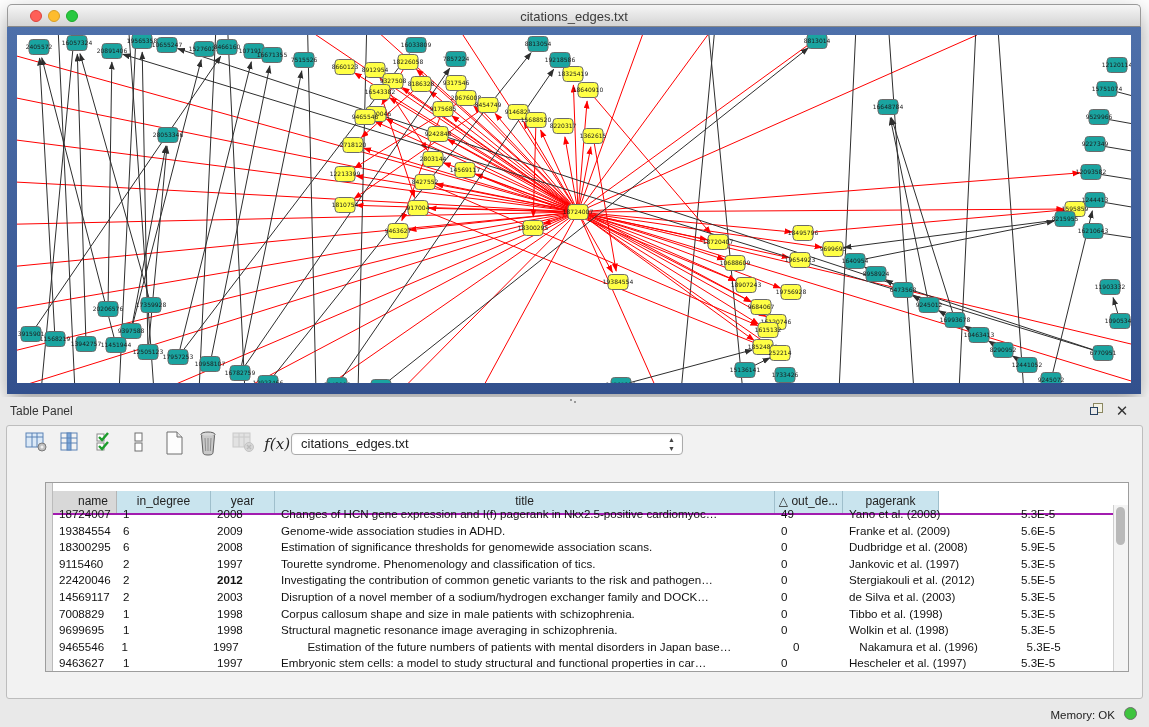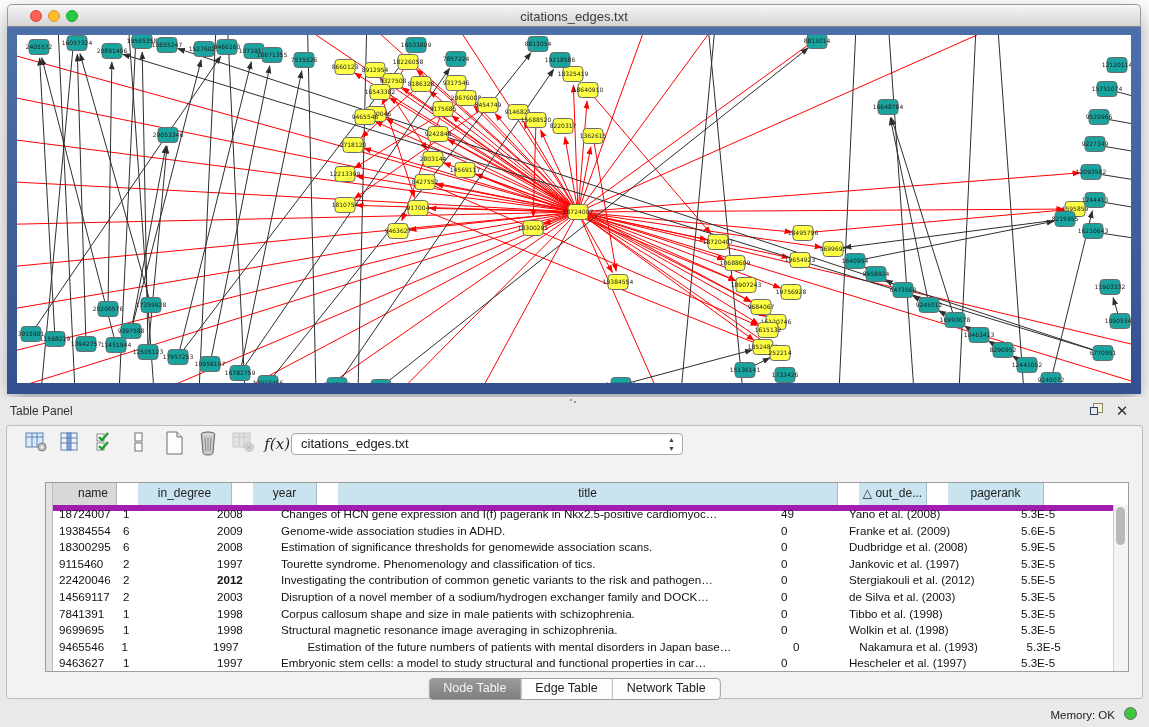--- a/index.html
+++ b/index.html
@@ -47,22 +47,22 @@
       color:#222;line-height:28px;}
   .dropdown{position:absolute;left:270px;top:3px;width:392px;height:22px;background:#fff;
       border:1px solid #ababab;border-radius:4px;box-sizing:border-box;
       font-size:13px;color:#222;line-height:20px;padding-left:9px;
       box-shadow:inset 0 1px 2px rgba(0,0,0,.08);}
   .dd-arrows{position:absolute;right:7px;top:1px;font-size:7px;color:#444;line-height:9px;text-align:center;}
   
   .table-wrap{position:absolute;left:38px;top:56px;width:1084px;height:190px;
       border:1px solid #9d9d9d;background:#fff;box-sizing:border-box;}
   .row-gutter{position:absolute;left:0;top:0;bottom:0;width:6px;background:#e2e2e2;border-right:1px solid #bbb;}
-  .thead{position:absolute;left:7px;top:0;right:14px;height:22px;display:flex;
-      border-bottom:6px solid #a21caf;gap:21px;}
+  .thead{position:absolute;left:7px;top:8px;right:14px;height:22px;display:flex;
+      border-bottom:2px solid #a21caf;}
   .th{box-sizing:border-box;border-right:1px solid #9fbfcc;background:#c9e4ee;
       font-size:12px;color:#222;text-align:center;line-height:21px;overflow:hidden;white-space:nowrap;}
   .th.gray{background:#d8d8d8;border-right:1px solid #b5b5b5;text-align:right;padding-right:8px;}
   .tbody{position:absolute;left:7px;top:22px;right:14px;bottom:0;overflow:hidden;}
   .tr{display:flex;height:16.6px;}
   .td{box-sizing:border-box;font-size:11.6px;color:#111;padding:1px 4px 0 6px;
       overflow:hidden;white-space:nowrap;line-height:15px;}
   .vscroll{position:absolute;right:0;top:22px;bottom:0;width:14px;background:#f4f4f4;border-left:1px solid #cfcfcf;}
   .vthumb{position:absolute;left:2px;top:2px;width:9px;height:38px;border-radius:5px;background:#b9b9b9;}
   
@@ -762,21 +762,21 @@
           <div class="tr">
             <div class="td" style="width: 64px;">14569117</div>
             <div class="td" style="width: 94px;">2</div>
             <div class="td" style="width: 64px;">2003</div>
             <div class="td" style="width: 500px;">Disruption of a novel member of a sodium/hydrogen exchanger family and DOCK…</div>
             <div class="td" style="width: 68px;">0</div>
             <div class="td" style="width: 172px;">de Silva et al. (2003)</div>
             <div class="td" style="width: 96px;">5.3E-5</div>
           </div>
           <div class="tr">
-            <div class="td" style="width: 64px;">7841391</div>
+            <div class="td" style="width: 64px;">7008829</div>
             <div class="td" style="width: 94px;">1</div>
             <div class="td" style="width: 64px;">1998</div>
             <div class="td" style="width: 500px;">Corpus callosum shape and size in male patients with schizophrenia.</div>
             <div class="td" style="width: 68px;">0</div>
             <div class="td" style="width: 172px;">Tibbo et al. (1998)</div>
             <div class="td" style="width: 96px;">5.3E-5</div>
           </div>
           <div class="tr">
             <div class="td" style="width: 64px;">9699695</div>
             <div class="td" style="width: 94px;">1</div>
@@ -785,42 +785,37 @@
             <div class="td" style="width: 68px;">0</div>
             <div class="td" style="width: 172px;">Wolkin et al. (1998)</div>
             <div class="td" style="width: 96px;">5.3E-5</div>
           </div>
           <div class="tr">
             <div class="td" style="width: 64px;">9465546</div>
             <div class="td" style="width: 94px;">1</div>
             <div class="td" style="width: 64px;">1997</div>
             <div class="td" style="width: 500px; margin-left: 32px;">Estimation of the future numbers of patients with mental disorders in Japan base…</div>
             <div class="td" style="width: 68px;">0</div>
-            <div class="td" style="width: 172px;">Nakamura et al. (1993)</div>
+            <div class="td" style="width: 172px;">Nakamura et al. (1996)</div>
             <div class="td" style="width: 96px;">5.3E-5</div>
           </div>
           <div class="tr">
             <div class="td" style="width: 64px;">9463627</div>
             <div class="td" style="width: 94px;">1</div>
             <div class="td" style="width: 64px;">1997</div>
             <div class="td" style="width: 500px;">Embryonic stem cells: a model to study structural and functional properties in car…</div>
             <div class="td" style="width: 68px;">0</div>
             <div class="td" style="width: 172px;">Hescheler et al. (1997)</div>
             <div class="td" style="width: 96px;">5.3E-5</div>
           </div>
         </div>
       <div class="vscroll">
         <div class="vthumb"></div>
       </div>
     </div>
 
-    <div class="seg">
-      <span class="seg-item sel">Node Table</span>
-      <span class="seg-item">Edge Table</span>
-      <span class="seg-item">Network Table</span>
-    </div>
   </div>
 
   <div class="statusbar">
     <span class="mem-label">Memory: OK</span>
     <span class="mem-dot"></span>
   </div>
 </div>
 
 </body></html>

